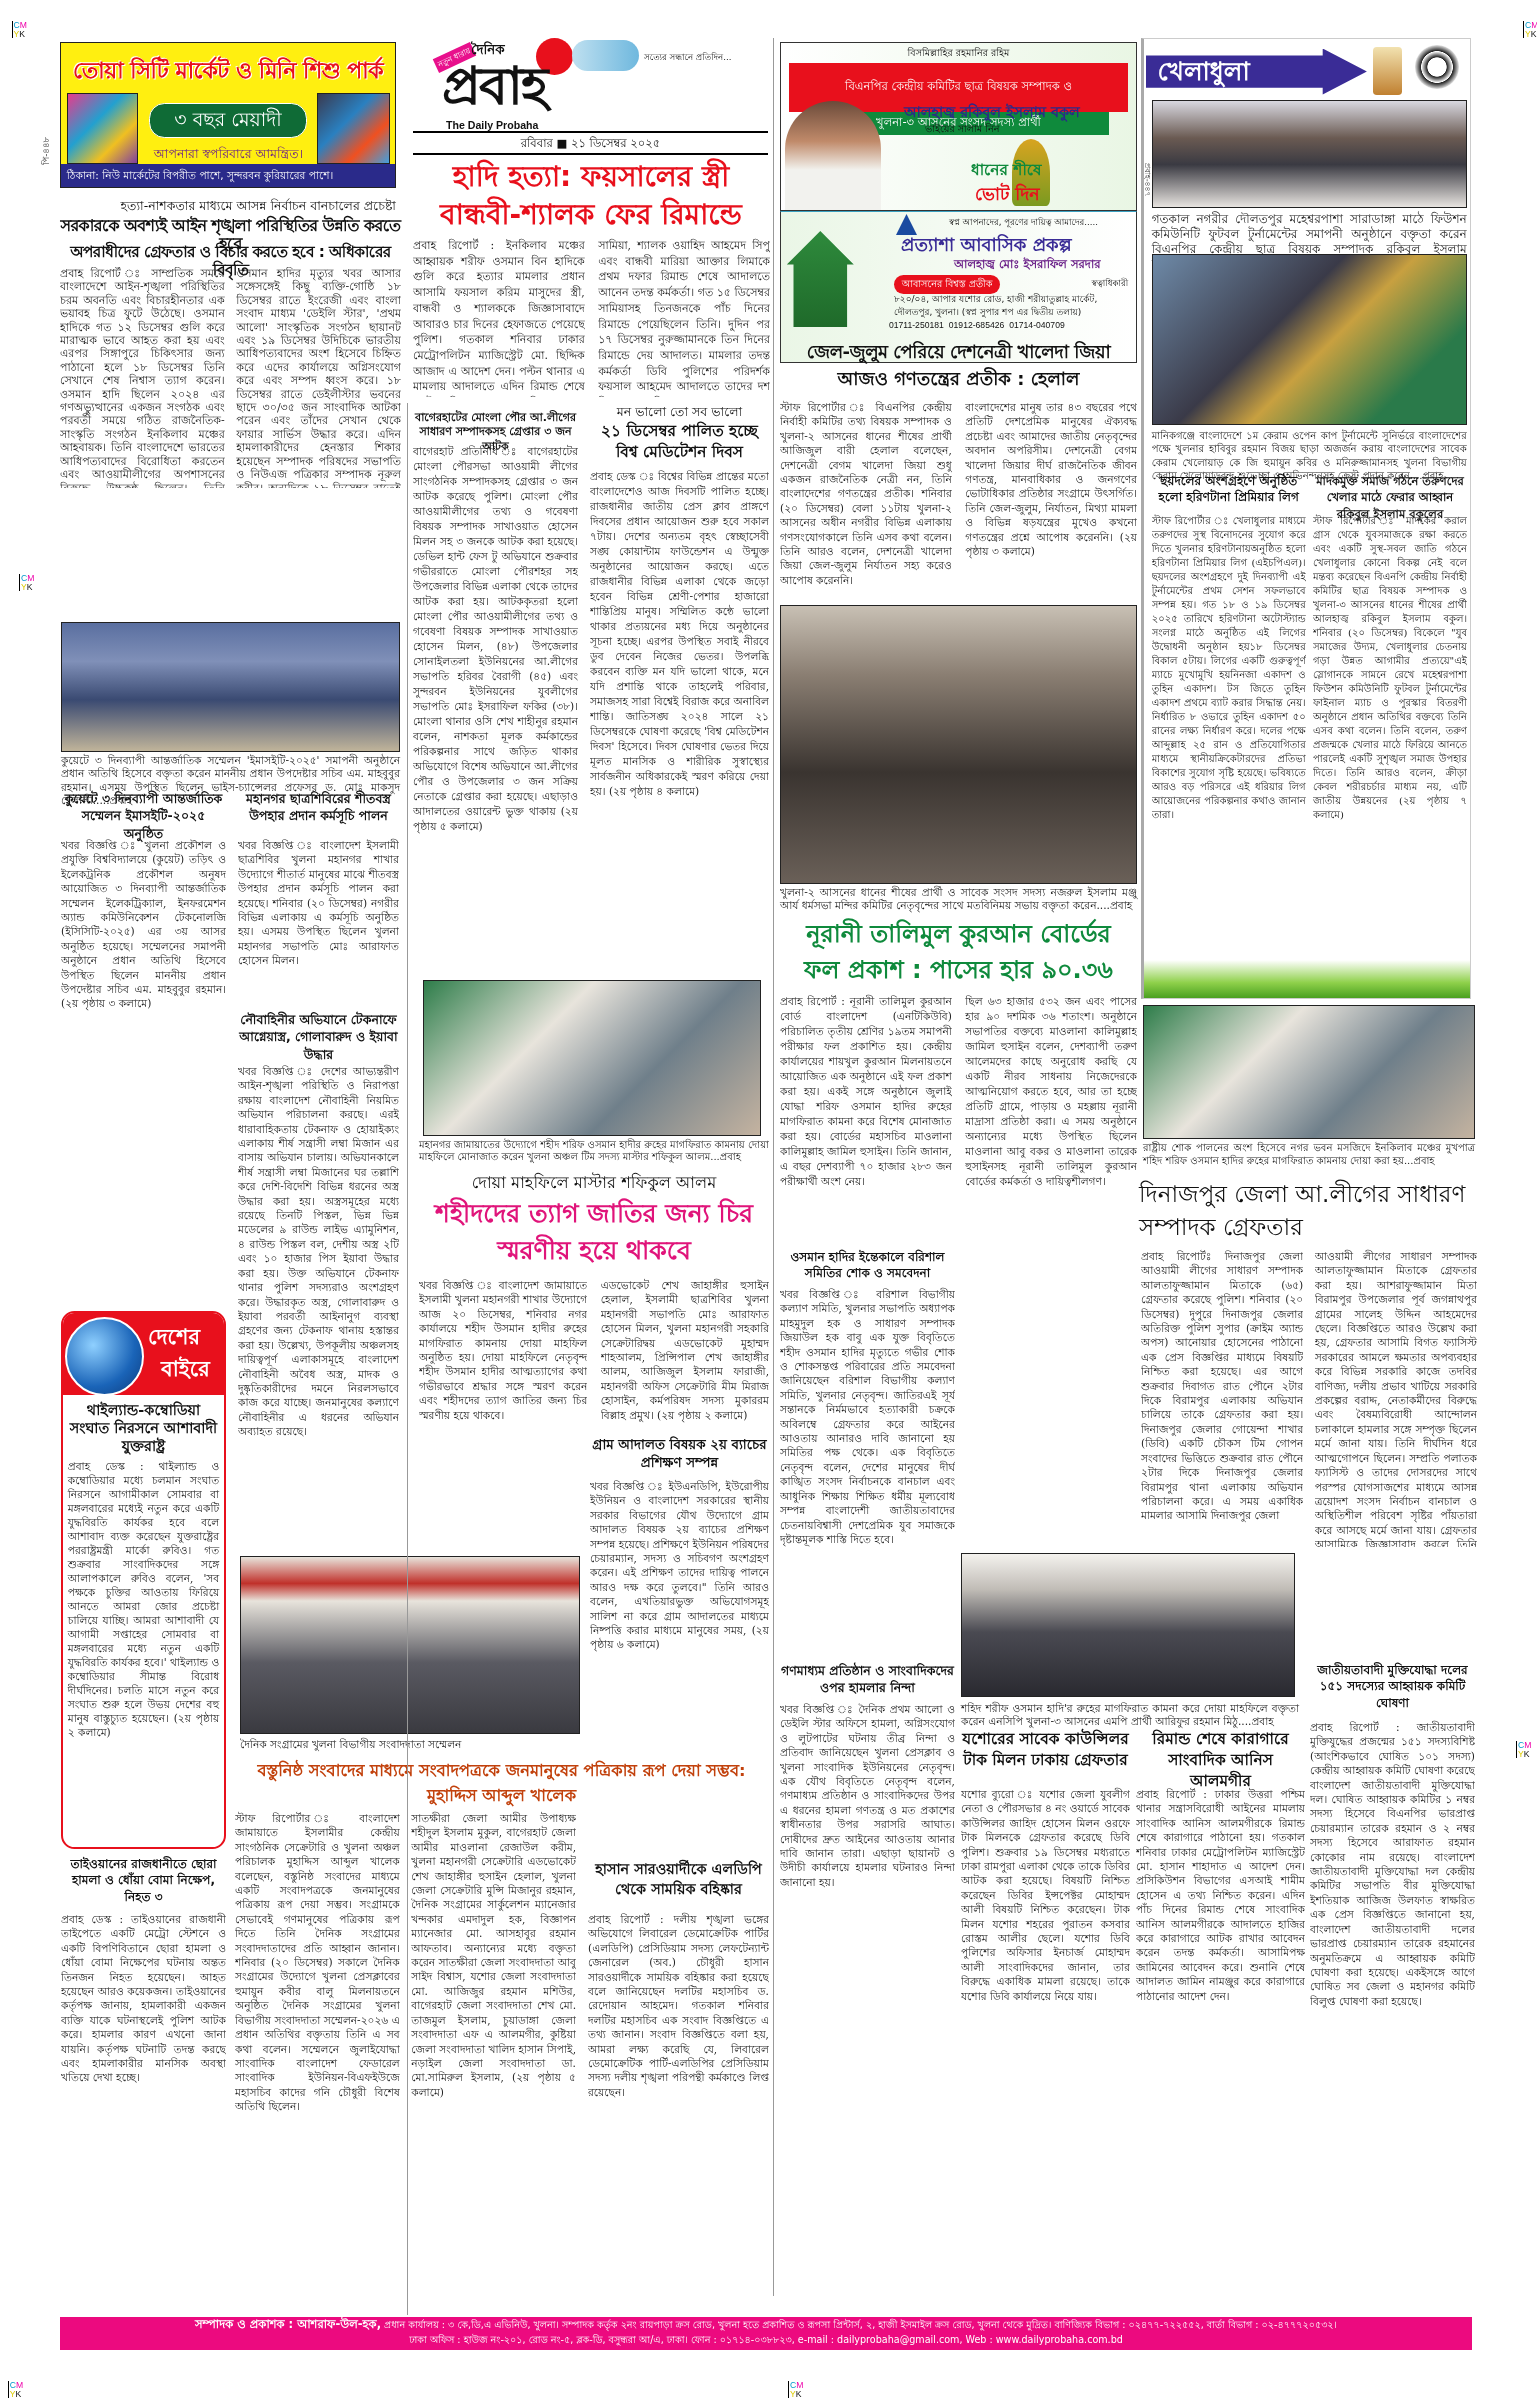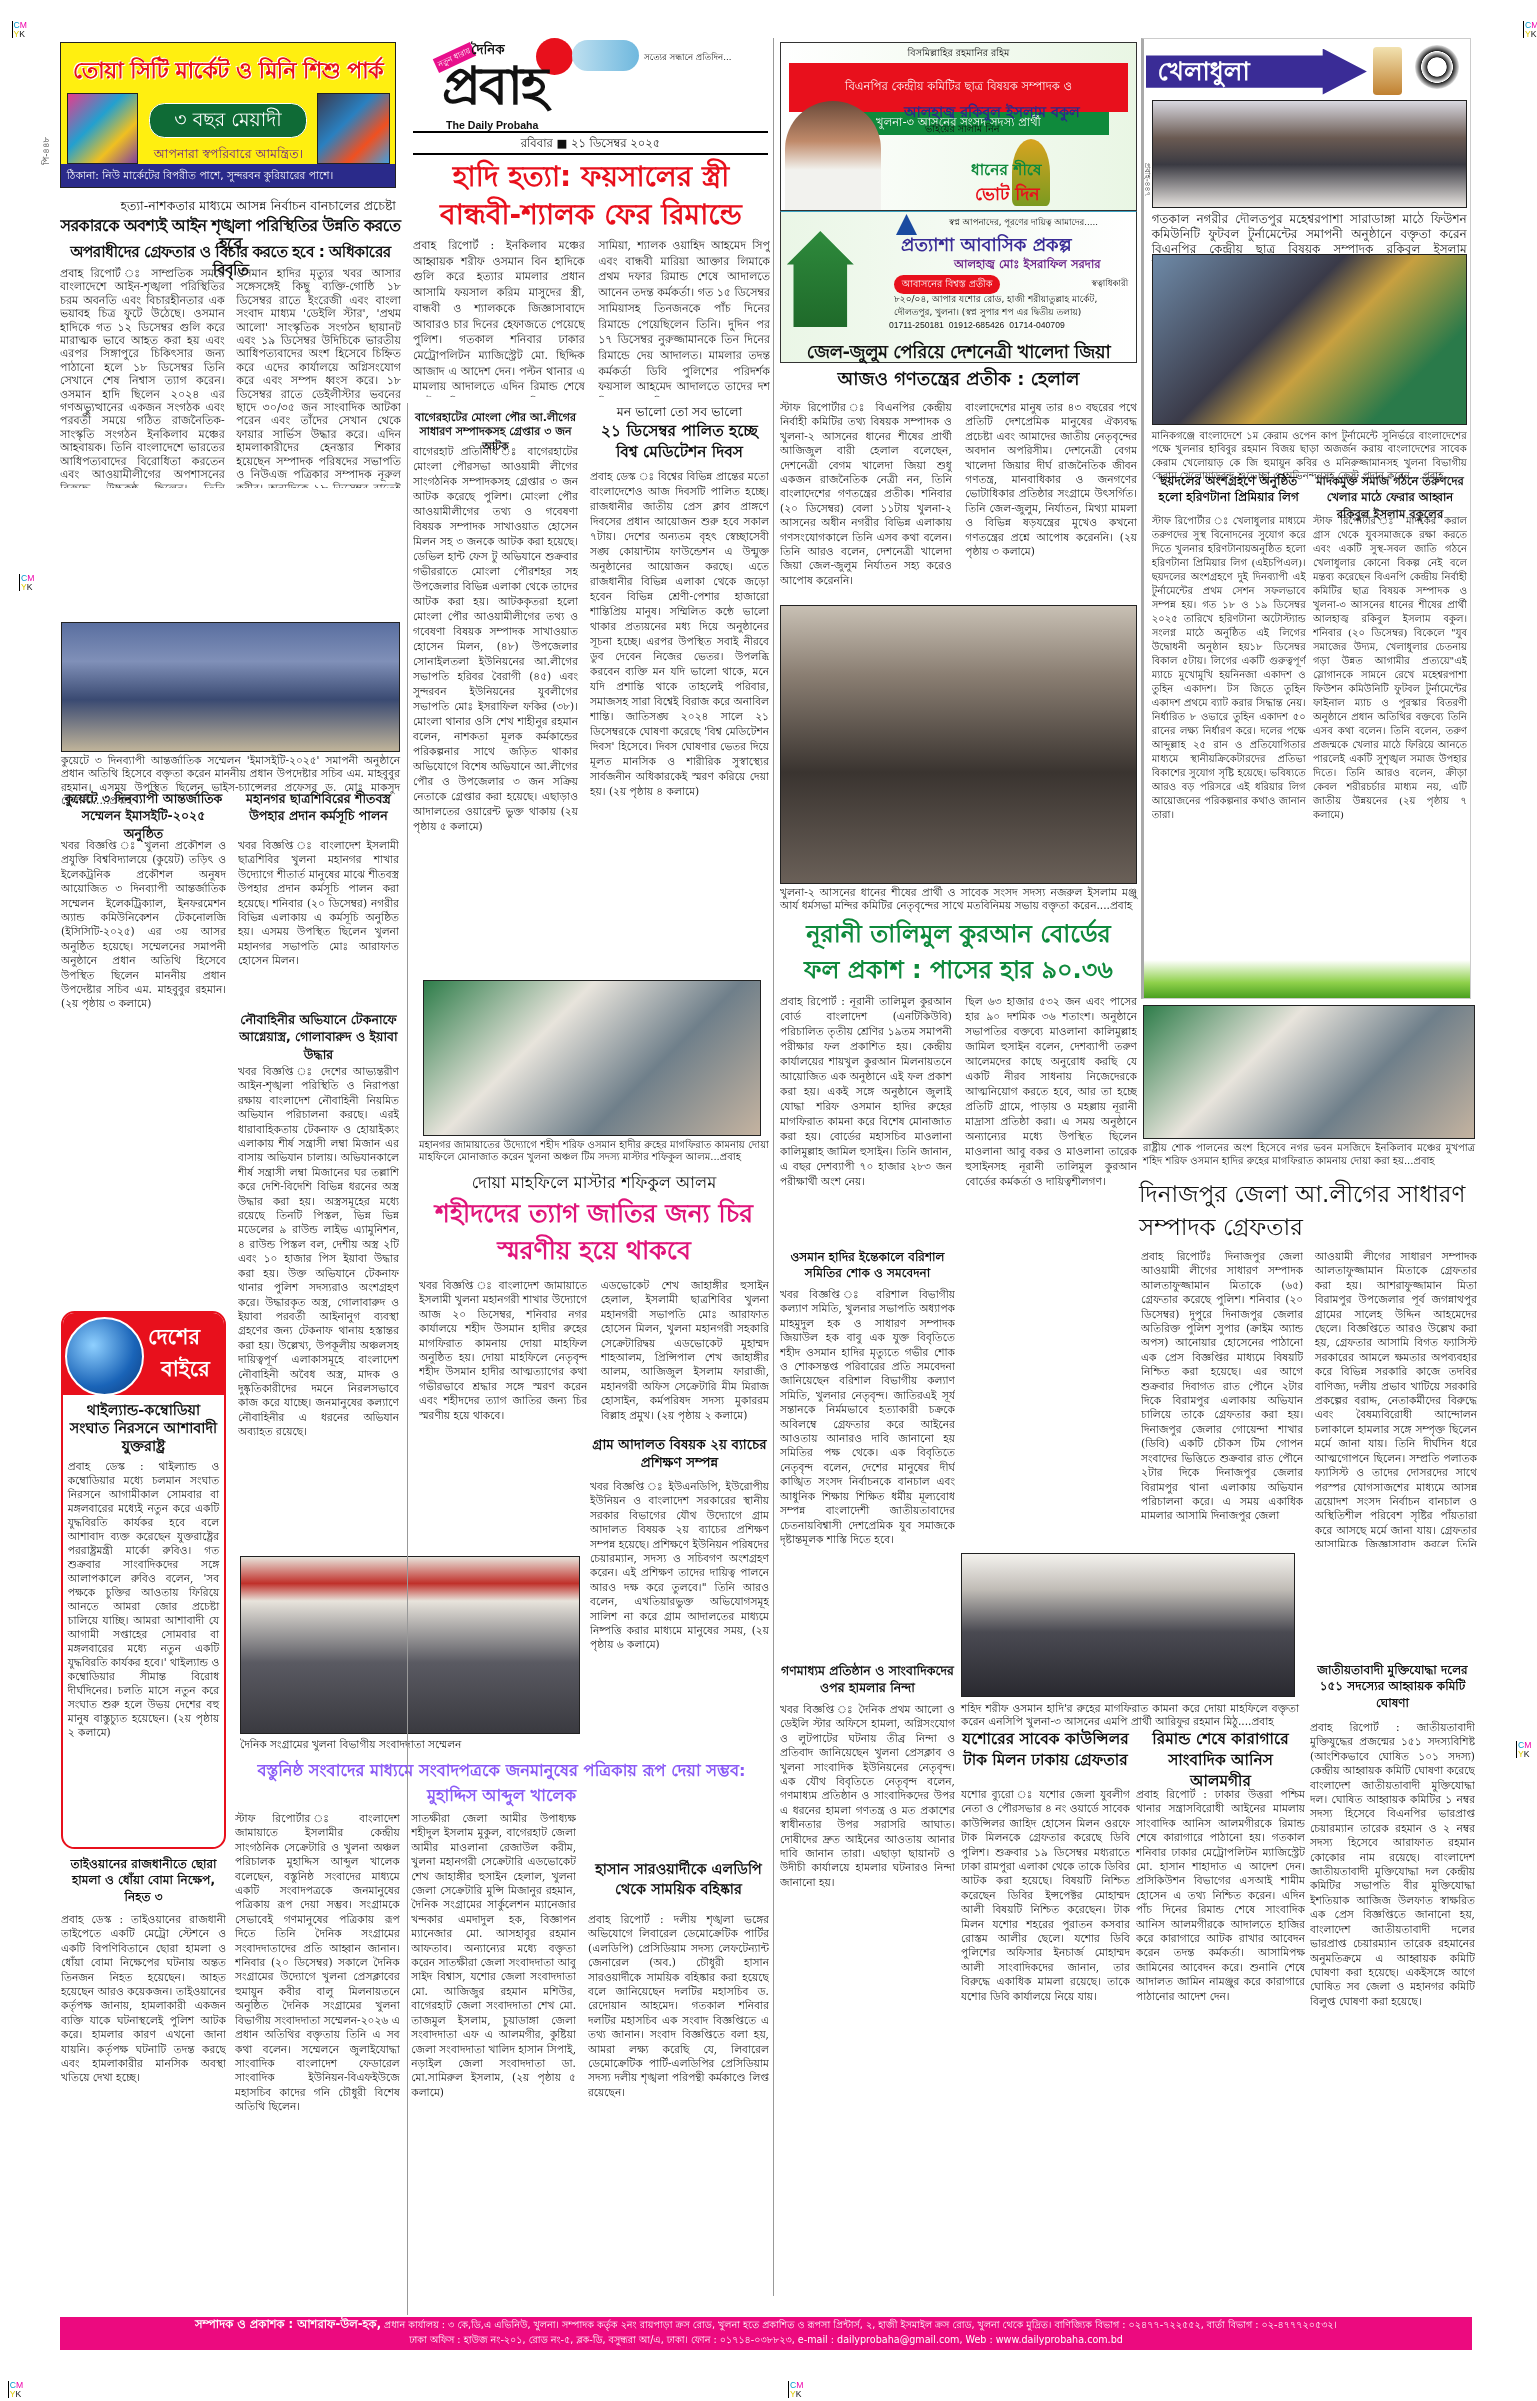--- a/index.html
+++ b/index.html
@@ -103,21 +103,21 @@
 <div class="abs cols2" style="left:419px;top:1278px;width:350px;height:154px">
   <div class="body-text" style="font-size:10.6px;line-height:14.4px">খবর বিজ্ঞপ্তি ঃ বাংলাদেশ জামায়াতে ইসলামী খুলনা মহানগরী শাখার উদ্যোগে আজ ২০ ডিসেম্বর, শনিবার নগর কার্যালয়ে শহীদ উসমান হাদীর রুহের মাগফিরাত কামনায় দোয়া মাহফিল অনুষ্ঠিত হয়। দোয়া মাহফিলে নেতৃবৃন্দ শহীদ উসমান হাদীর আত্মত্যাগের কথা গভীরভাবে শ্রদ্ধার সঙ্গে স্মরণ করেন এবং শহীদদের ত্যাগ জাতির জন্য চির স্মরণীয় হয়ে থাকবে।</div>
   <div class="body-text" style="font-size:10.6px;line-height:14.4px">এডভোকেট শেখ জাহাঙ্গীর হুসাইন হেলাল, ইসলামী ছাত্রশিবির খুলনা মহানগরী সভাপতি মোঃ আরাফাত হোসেন মিলন, খুলনা মহানগরী সহকারি সেক্রেটারিদ্বয় এডভোকেট মুহাম্মদ শাহআলম, প্রিন্সিপাল শেখ জাহাঙ্গীর আলম, আজিজুল ইসলাম ফারাজী, মহানগরী অফিস সেক্রেটারি মীম মিরাজ হোসাইন, কর্মপরিষদ সদস্য মুকাররম বিল্লাহ প্রমুখ। (২য় পৃষ্ঠায় ২ কলামে)</div>
 </div>
 
 <div class="abs hl" style="left:590px;top:1436px;width:179px;font-size:13.4px;line-height:18px">গ্রাম আদালত বিষয়ক ২য় ব্যাচের প্রশিক্ষণ সম্পন্ন</div>
 <div class="abs body-text" style="left:590px;top:1479px;width:179px;height:279px;font-size:10.6px;line-height:14.4px">খবর বিজ্ঞপ্তি ঃ ইউএনডিপি, ইউরোপীয় ইউনিয়ন ও বাংলাদেশ সরকারের স্থানীয় সরকার বিভাগের যৌথ উদ্যোগে গ্রাম আদালত বিষয়ক ২য় ব্যাচের প্রশিক্ষণ সম্পন্ন হয়েছে। প্রশিক্ষণে ইউনিয়ন পরিষদের চেয়ারম্যান, সদস্য ও সচিবগণ অংশগ্রহণ করেন। এই প্রশিক্ষণ তাদের দায়িত্ব পালনে আরও দক্ষ করে তুলবে।" তিনি আরও বলেন, এখতিয়ারভুক্ত অভিযোগসমূহ সালিশ না করে গ্রাম আদালতের মাধ্যমে নিষ্পত্তি করার মাধ্যমে মানুষের সময়, (২য় পৃষ্ঠায় ৬ কলামে)</div>
 
 <div class="photo" style="left:240px;top:1556px;width:340px;height:178px;background:linear-gradient(180deg,#e8e4dc 0,#c0302a 15%,#e8e4dc 25%,#5a5a62 60%,#3a3a40 100%)"></div>
 <div class="abs caption" style="left:240px;top:1737px;width:346px;font-size:10.6px">দৈনিক সংগ্রামের খুলনা বিভাগীয় সংবাদদাতা সম্মেলন</div>
-<div class="abs hl" style="left:235px;top:1758px;width:533px;font-size:16.3px;line-height:25px;color:#8b5cf6">বস্তুনিষ্ঠ সংবাদের মাধ্যমে সংবাদপত্রকে জনমানুষের পত্রিকায় রূপ দেয়া সম্ভব: মুহাদ্দিস আব্দুল খালেক</div>
+<div class="abs hl" style="left:235px;top:1758px;width:533px;font-size:16.3px;line-height:25px;color:#c2410c">বস্তুনিষ্ঠ সংবাদের মাধ্যমে সংবাদপত্রকে জনমানুষের পত্রিকায় রূপ দেয়া সম্ভব: মুহাদ্দিস আব্দুল খালেক</div>
 <div class="abs cols2" style="left:235px;top:1811px;width:341px;height:490px;gap:11.5px">
   <div class="body-text" style="font-size:10.6px;line-height:14.4px">স্টাফ রিপোর্টার ঃ বাংলাদেশ জামায়াতে ইসলামীর কেন্দ্রীয় সাংগঠনিক সেক্রেটারি ও খুলনা অঞ্চল পরিচালক মুহাদ্দিস আব্দুল খালেক বলেছেন, বস্তুনিষ্ঠ সংবাদের মাধ্যমে একটি সংবাদপত্রকে জনমানুষের পত্রিকায় রূপ দেয়া সম্ভব। সংগ্রামকে সেভাবেই গণমানুষের পত্রিকায় রূপ দিতে তিনি দৈনিক সংগ্রামের সংবাদদাতাদের প্রতি আহ্বান জানান। শনিবার (২০ ডিসেম্বর) সকালে দৈনিক সংগ্রামের উদ্যোগে খুলনা প্রেসক্লাবের হুমায়ুন কবীর বালু মিলনায়তনে অনুষ্ঠিত দৈনিক সংগ্রামের খুলনা বিভাগীয় সংবাদদাতা সম্মেলন-২০২৬ এ প্রধান অতিথির বক্তৃতায় তিনি এ সব কথা বলেন। সম্মেলনে জুলাইযোদ্ধা সাংবাদিক বাংলাদেশ ফেডারেল সাংবাদিক ইউনিয়ন-বিএফইউজে মহাসচিব কাদের গনি চৌধুরী বিশেষ অতিথি ছিলেন।</div>
   <div class="body-text" style="font-size:10.6px;line-height:14.4px">সাতক্ষীরা জেলা আমীর উপাধ্যক্ষ শহীদুল ইসলাম মুকুল, বাগেরহাট জেলা আমীর মাওলানা রেজাউল করীম, খুলনা মহানগরী সেক্রেটারি এডভোকেট শেখ জাহাঙ্গীর হুসাইন হেলাল, খুলনা জেলা সেক্রেটারি মুন্সি মিজানুর রহমান, দৈনিক সংগ্রামের সার্কুলেশন ম্যানেজার খন্দকার এমদাদুল হক, বিজ্ঞাপন ম্যানেজার মো. আসহাবুর রহমান আফতাব। অন্যান্যের মধ্যে বক্তৃতা করেন সাতক্ষীরা জেলা সংবাদদাতা আবু সাইদ বিশ্বাস, যশোর জেলা সংবাদদাতা মো. আজিজুর রহমান মশিউর, বাগেরহাট জেলা সংবাদদাতা শেখ মো. তাজমুল ইসলাম, চুয়াডাঙ্গা জেলা সংবাদদাতা এফ এ আলমগীর, কুষ্টিয়া জেলা সংবাদদাতা খালিদ হাসান সিপাই, নড়াইল জেলা সংবাদদাতা ডা. মো.সামিরুল ইসলাম, (২য় পৃষ্ঠায় ৫ কলামে)</div>
 </div>
 
 <div class="abs hl" style="left:588px;top:1859px;width:181px;font-size:14.4px;line-height:20px">হাসান সারওয়ার্দীকে এলডিপি থেকে সাময়িক বহিষ্কার</div>
 <div class="abs body-text" style="left:588px;top:1912px;width:181px;height:384px;font-size:10.6px;line-height:14.4px">প্রবাহ রিপোর্ট : দলীয় শৃঙ্খলা ভঙ্গের অভিযোগে লিবারেল ডেমোক্রেটিক পার্টির (এলডিপি) প্রেসিডিয়াম সদস্য লেফটেন্যান্ট জেনারেল (অব.) চৌধুরী হাসান সারওয়ার্দীকে সাময়িক বহিষ্কার করা হয়েছে বলে জানিয়েছেন দলটির মহাসচিব ড. রেদোয়ান আহমেদ। গতকাল শনিবার দলটির মহাসচিব এক সংবাদ বিজ্ঞপ্তিতে এ তথ্য জানান। সংবাদ বিজ্ঞপ্তিতে বলা হয়, আমরা লক্ষ্য করেছি যে, লিবারেল ডেমোক্রেটিক পার্টি-এলডিপির প্রেসিডিয়াম সদস্য দলীয় শৃঙ্খলা পরিপন্থী কর্মকাণ্ডে লিপ্ত রয়েছেন।</div>
 
 <div class="rule" style="left:773px;top:38px;width:1px;height:2258px;background:#999"></div>
 <div class="rule" style="left:407px;top:403px;width:1px;height:1912px;background:#999"></div>

